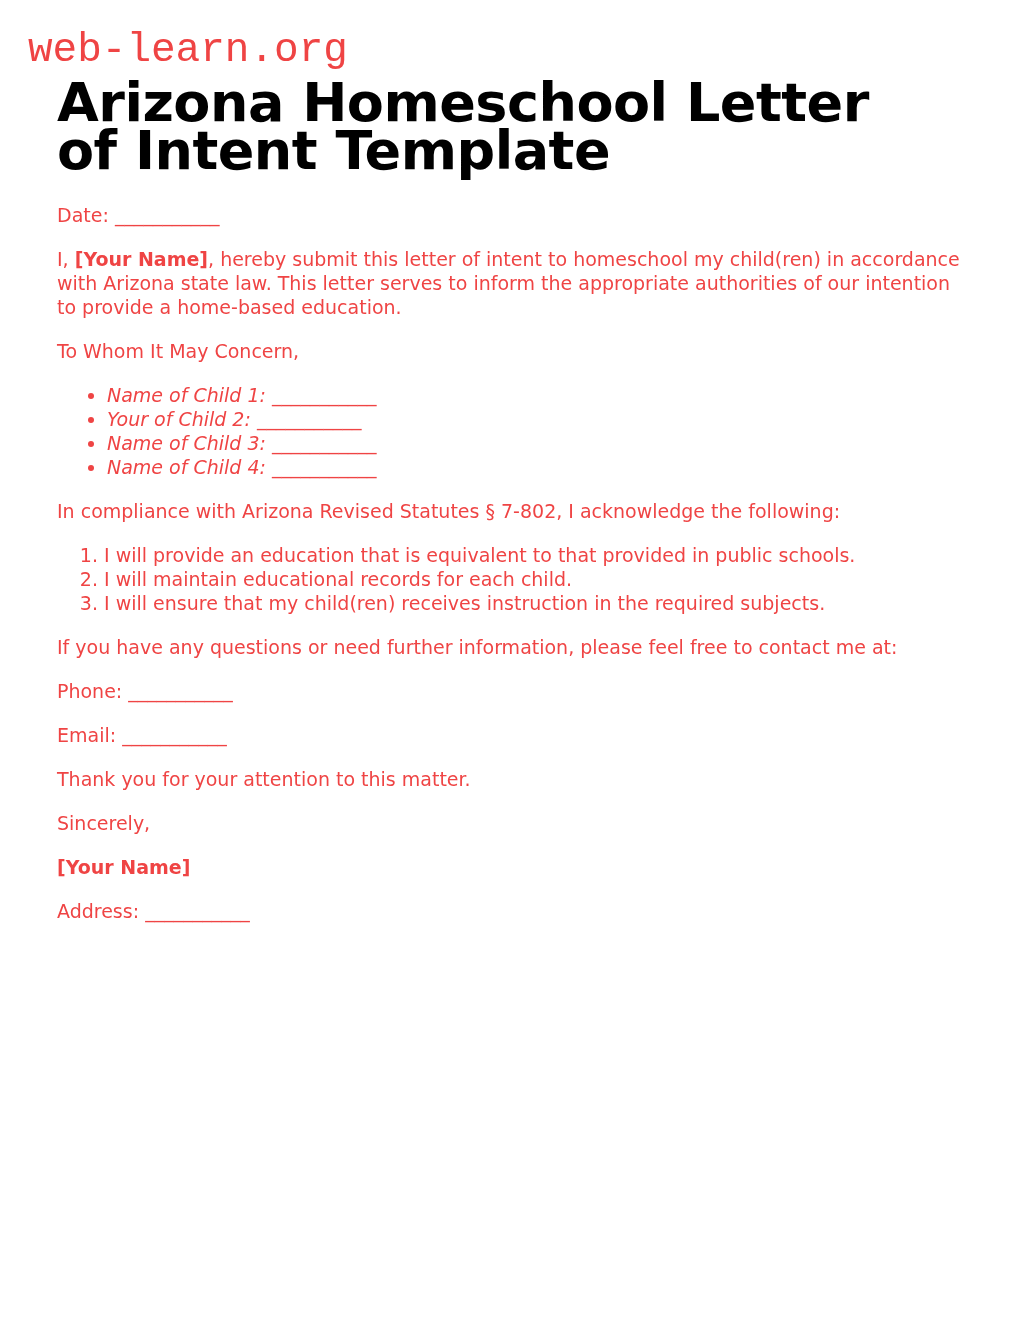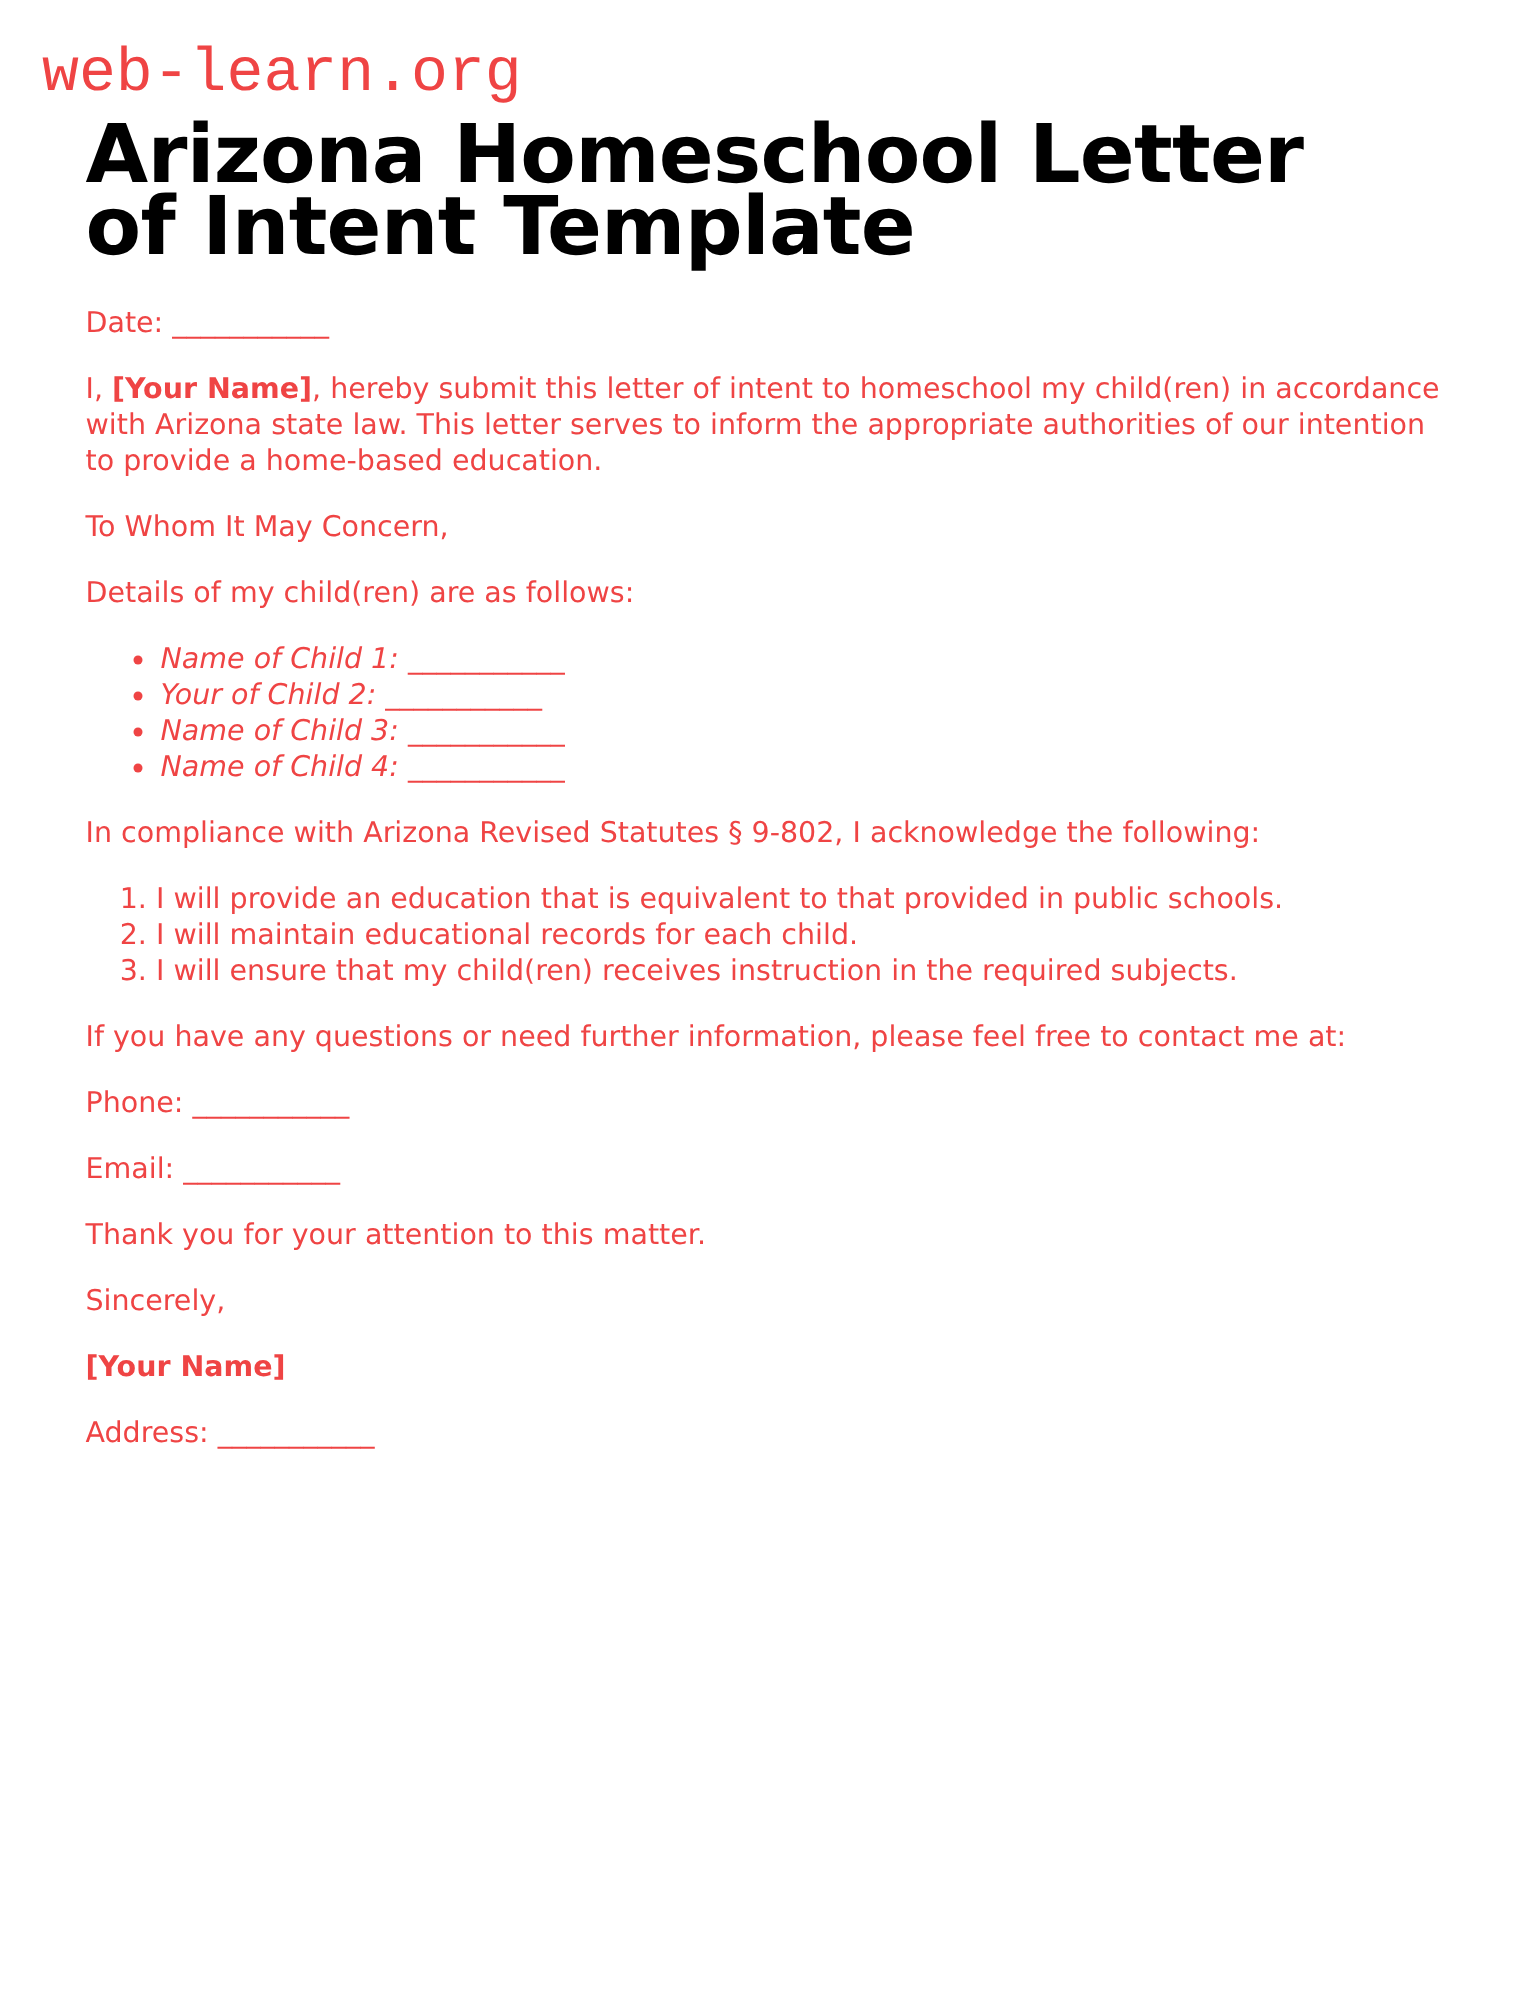--- a/index.html
+++ b/index.html
@@ -63,30 +63,29 @@
   <div class="logo">web-learn.org</div>
 
   <h1 class="doc-title">Arizona Homeschool Letter of Intent Template</h1>
 
   <p class="body-text"><span>Date:</span> <span class="blank">___________</span></p>
 
   <p class="body-text"><span>I,</span> <b>[Your Name]</b><span>, hereby submit this letter of intent to homeschool my child(ren) in accordance with Arizona state law. This letter serves to inform the appropriate authorities of our intention to provide a home-based education.</span></p>
 
   <p class="body-text">To Whom It May Concern,</p>
 
-  <p class="body-text">Details of my child(ren) are as follows:</p>
 
   <ul class="child-list">
     <li><span>Name of Child 1:</span> <span class="blank">___________</span></li>
     <li><span>Your of Child 2:</span> <span class="blank">___________</span></li>
     <li><span>Name of Child 3:</span> <span class="blank">___________</span></li>
     <li><span>Name of Child 4:</span> <span class="blank">___________</span></li>
   </ul>
 
-  <p class="body-text">In compliance with Arizona Revised Statutes § 9-802, I acknowledge the following:</p>
+  <p class="body-text">In compliance with Arizona Revised Statutes § 7-802, I acknowledge the following:</p>
 
   <ol class="ack-list">
     <li>I will provide an education that is equivalent to that provided in public schools.</li>
     <li>I will maintain educational records for each child.</li>
     <li>I will ensure that my child(ren) receives instruction in the required subjects.</li>
   </ol>
 
   <p class="body-text">If you have any questions or need further information, please feel free to contact me at:</p>
 
   <p class="body-text"><span>Phone:</span> <span class="blank">___________</span></p>

